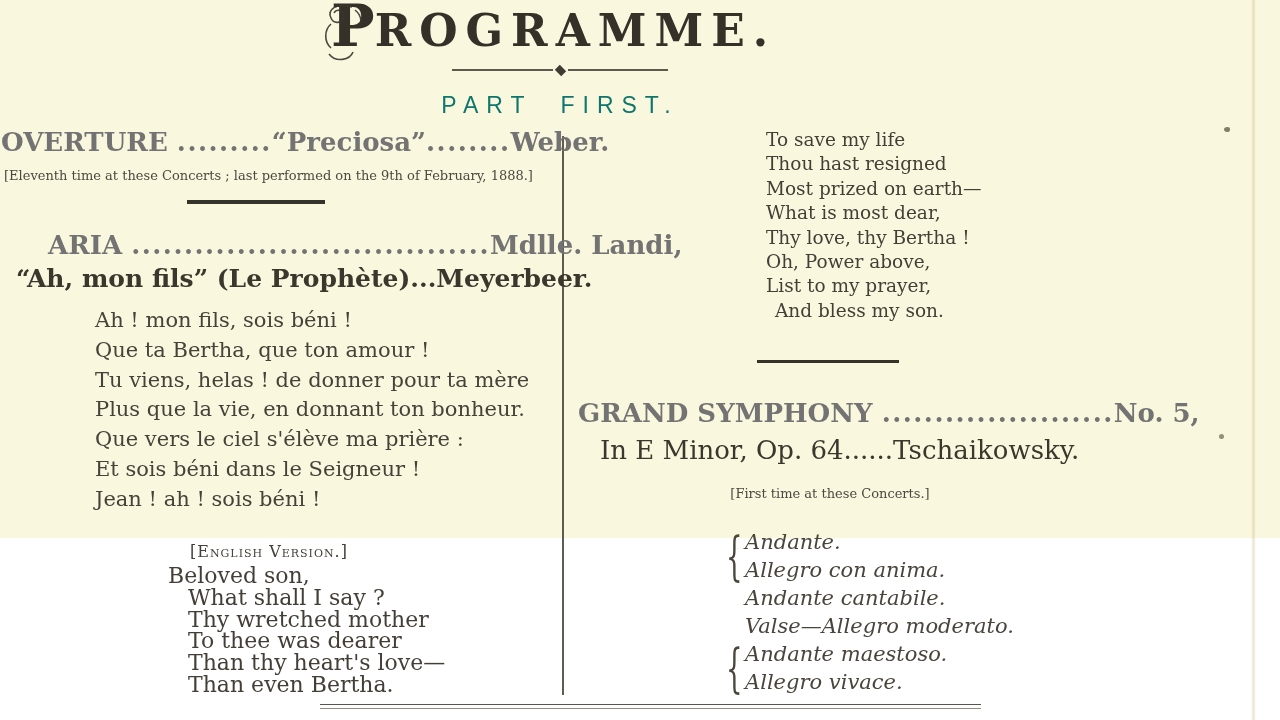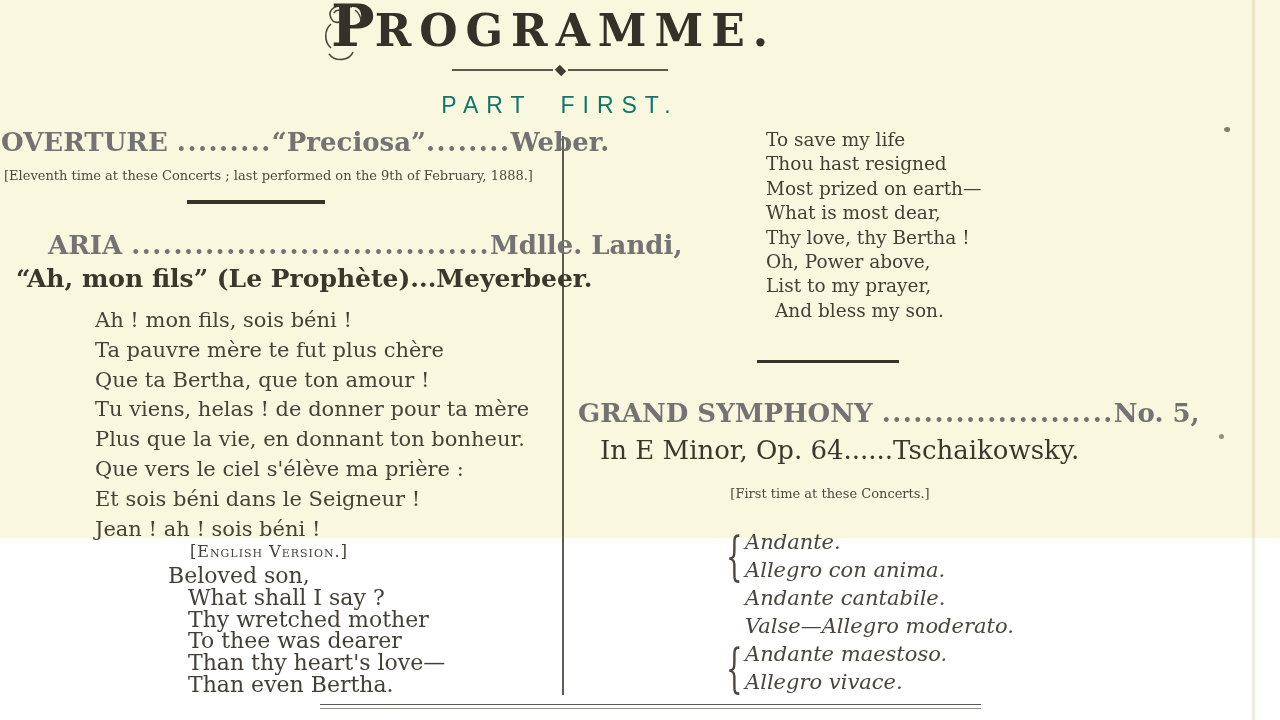--- a/index.html
+++ b/index.html
@@ -124,21 +124,20 @@
 
   <div class="abs prog-line aria-line">
     <span>ARIA</span>
     <span class="leader">..................................</span><span>Mdlle. Landi,</span>
   </div>
 
   <div class="abs aria-work">“Ah, mon fils” (Le Prophète)...Meyerbeer.</div>
 
   <div class="abs french-verse">
     <div>Ah ! mon fils, sois béni !</div>
-    <div>Ta pauvre mère te fut plus chère</div>
     <div>Que ta Bertha, que ton amour !</div>
     <div>Tu viens, helas ! de donner pour ta mère</div>
     <div>Plus que la vie, en donnant ton bonheur.</div>
     <div>Que vers le ciel s'élève ma prière :</div>
     <div>Et sois béni dans le Seigneur !</div>
     <div>Jean ! ah ! sois béni !</div>
   </div>
 
   <div class="abs english-version-label">[English Version.]</div>
 

